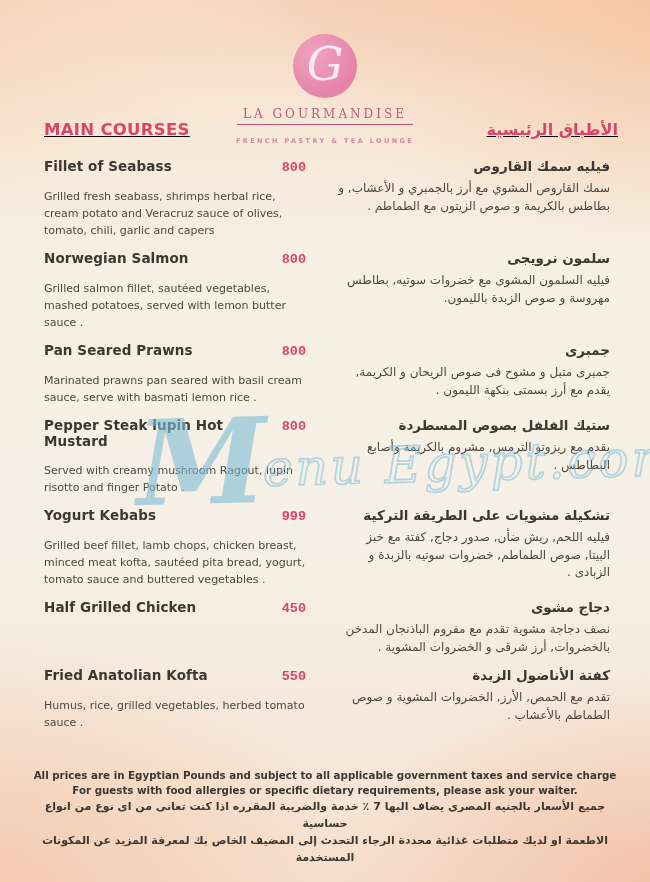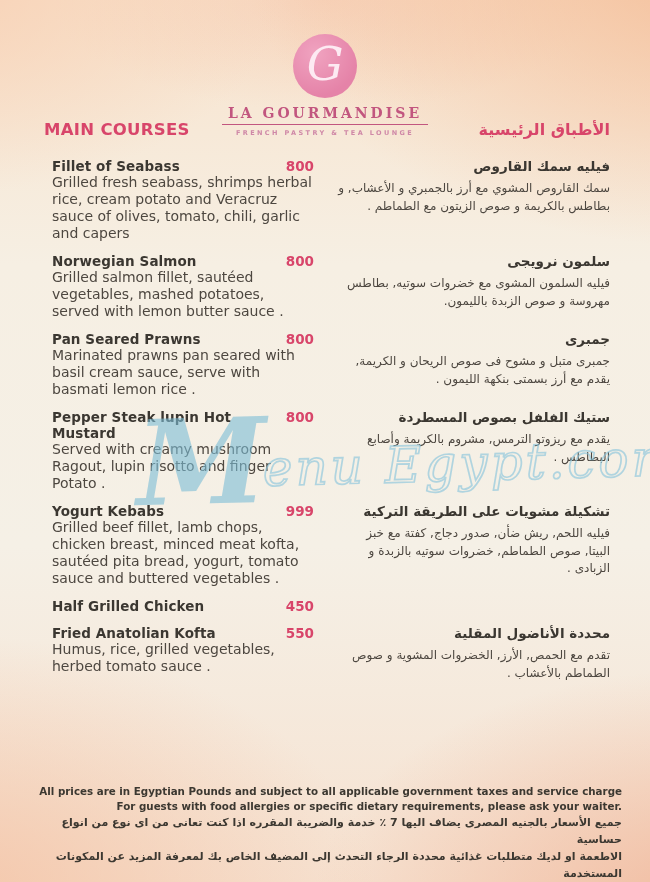--- a/index.html
+++ b/index.html
@@ -28,47 +28,47 @@
     width:64px;height:64px;border-radius:50%;
     margin:0 auto 5px auto;
     background:radial-gradient(circle at 35% 30%, #f0a3c0, #e583a8 70%);
     color:#fdeaf2;
     font-family:"DejaVu Serif", serif;font-style:italic;
     font-size:46px;line-height:60px;
   }
   .brand-name{
     display:inline-block;
     font-family:"DejaVu Serif", serif;
-    font-size:14px;font-weight:bold;
+    font-size:12px;font-weight:normal;
     letter-spacing:3px;color:#c2567f;
     border-bottom:1.5px solid #c2567f;
     padding:0 6px 3px 6px;
   }
   .brand-tagline{
-    margin-top:4px;
+    margin-top:12px;
     font-size:6.5px;font-weight:bold;
     letter-spacing:2.4px;color:#cf88a7;
   }
 
   
   .section-header{
-    position:absolute;top:120px;left:44px;right:40px;
-    display:flex;justify-content:space-between;align-items:flex-start;
+    position:absolute;top:120px;left:44px;right:32px;
+    display:flex;justify-content:space-between;align-items:flex-start;text-decoration:underline;
   }
   .sh-en{font-size:16.5px;font-weight:bold;color:#d8456a;letter-spacing:.3px;}
   .sh-ar{font-size:16px;font-weight:bold;color:#d8456a;direction:rtl;margin-left:38px;}
 
   
-  .menu-body{position:absolute;top:158px;left:52px;right:40px;}
+  .menu-body{position:absolute;top:158px;left:44px;right:40px;}
   .menu-row{display:flex;justify-content:space-between;margin-bottom:11px;}
   .col-en{width:262px;}
   .row-head{display:flex;justify-content:space-between;align-items:baseline;}
   .item-name{font-weight:bold;font-size:13.5px;color:#3b3731;letter-spacing:.1px;}
-  .item-price{font-weight:bold;font-size:13.5px;color:#d8456a;}
-  .item-desc{font-size:14px;color:#4d4740;line-height:17px;margin-top:0;}
+  .item-price{font-weight:bold;font-size:13.5px;color:#d8456a;font-family:Liberation Mono, monospace;}
+  .item-desc{font-size:11px;color:#4d4740;line-height:17px;margin-top:13px;}
   .col-ar{width:272px;direction:rtl;text-align:right;}
   .item-name-ar{font-weight:bold;font-size:13.5px;color:#3b3731;}
   .item-desc-ar{font-size:12px;color:#4d4740;line-height:17.5px;margin-top:6px;}
 
   
   .watermark{
     position:absolute;top:398px;left:136px;z-index:5;
     pointer-events:none;white-space:nowrap;
     transform:rotate(-1.5deg);
     font-family:"DejaVu Serif", serif;font-style:italic;
@@ -80,21 +80,21 @@
     vertical-align:-16px;
   }
   .wm-rest{
     font-size:50px;
     color:transparent;
     -webkit-text-stroke:1.7px rgba(134,196,219,.62);
     letter-spacing:3px;
   }
 
   
-  .footer{position:absolute;left:28px;right:28px;top:784px;text-align:right;}
+  .footer{position:absolute;left:28px;right:28px;top:768px;text-align:center;}
   .footer-en{font-size:10.3px;font-weight:bold;color:#3c3831;line-height:15px;}
   .footer-ar{font-size:11px;font-weight:bold;color:#3c3831;line-height:17px;direction:rtl;}
 </style>
 </head>
 <body>
 
 <div class="page">
 
   <div class="logo">
     <div class="logo-circle">G</div>
@@ -180,32 +180,36 @@
       </div>
     </div>
 
     <div class="menu-row">
       <div class="col-en">
         <div class="row-head">
           <span class="item-name">Half Grilled Chicken</span>
           <span class="item-price">450</span>
         </div>
       </div>
+      <div class="col-ar">
+        <div class="item-name-ar">دجاج مشوى</div>
+        <div class="item-desc-ar">نصف دجاجة مشوية تقدم مع مفروم الباذنجان المدخن بالخضروات, أرز شرقى و الخضروات المشوية .</div>
+      </div>
     </div>
 
     <div class="menu-row">
       <div class="col-en">
         <div class="row-head">
           <span class="item-name">Fried Anatolian Kofta</span>
           <span class="item-price">550</span>
         </div>
         <div class="item-desc">Humus, rice, grilled vegetables, herbed tomato sauce .</div>
       </div>
       <div class="col-ar">
-        <div class="item-name-ar">محددة الأناضول المقلية</div>
+        <div class="item-name-ar">كفتة الأناضول الزبدة</div>
         <div class="item-desc-ar">تقدم مع الحمص, الأرز, الخضروات المشوية و صوص الطماطم بالأعشاب .</div>
       </div>
     </div>
   </div>
 
   <div class="watermark">
     <span class="wm-m">M</span><span class="wm-rest">enu Egypt.com</span>
   </div>
 
   <div class="footer">

